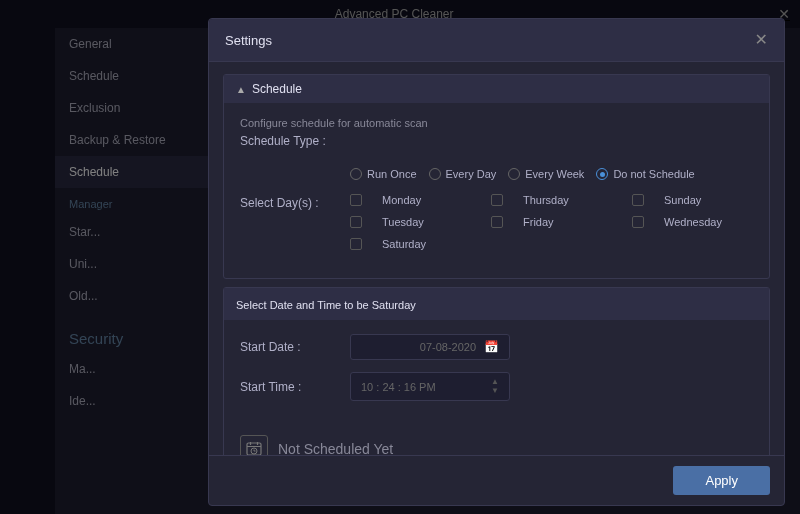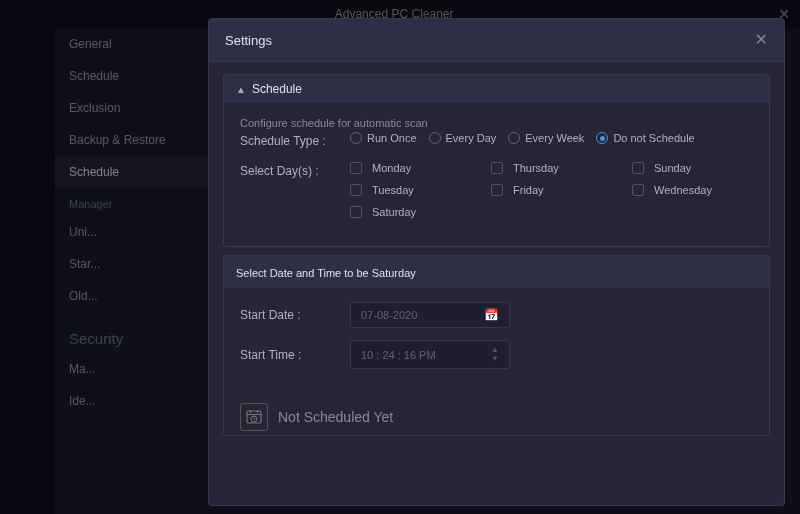--- a/index.html
+++ b/index.html
@@ -179,20 +179,21 @@
     }
     .radio-option {
       display: flex;
       align-items: center;
       gap: 5px;
       color: #b0b0c8;
       font-size: 11px;
       cursor: pointer;
       white-space: nowrap;
       margin-right: 8px;
+      margin-top: 36px;
     }
     .radio-circle {
       width: 12px;
       height: 12px;
       border-radius: 50%;
       border: 1.5px solid #666;
       display: inline-flex;
       align-items: center;
       justify-content: center;
       flex-shrink: 0;
@@ -210,21 +211,21 @@
 
     
     .checkbox-grid {
       display: grid;
       grid-template-columns: repeat(3, 1fr);
       gap: 10px 20px;
     }
     .checkbox-option {
       display: flex;
       align-items: center;
-      gap: 10px;
+      gap: 20px;
       color: #b0b0c8;
       font-size: 11px;
       cursor: pointer;
     }
     .checkbox-box {
       width: 12px;
       height: 12px;
       border: 1.5px solid #555;
       border-radius: 2px;
       background: transparent;
@@ -263,21 +264,21 @@
     .input-field {
       background: #1e1e30;
       border: 1px solid #383850;
       border-radius: 3px;
       padding: 5px 10px;
       color: #666;
       font-size: 11px;
       width: 160px;
       display: flex;
       align-items: center;
-      justify-content: space-between;
+      justify-content: flex-end;
       gap: 8px;
     }
     .input-icon {
       color: #555;
       font-size: 12px;
     }
 
     .time-field {
       background: #1e1e30;
       border: 1px solid #383850;
@@ -372,24 +373,24 @@
     <span>Exclusion</span>
   </div>
   <div class="nav-item">
     <span>Backup &amp; Restore</span>
   </div>
   <div class="nav-item active">
     <span>Schedule</span>
   </div>
   <div class="nav-item" style="color:#6688aa; font-size:11px; padding: 6px 14px; margin-top:4px;">Manager</div>
   <div class="nav-item">
+    <span>Star...</span>
+  </div>
+  <div class="nav-item">
     <span>Uni...</span>
-  </div>
-  <div class="nav-item">
-    <span>Star...</span>
   </div>
   <div class="nav-item">
     <span>Old...</span>
   </div>
   <div class="nav-item" style="color:#6688aa; font-size:15px; padding: 6px 14px; margin-top:12px;">Security</div>
   <div class="nav-item">
     <span>Ma...</span>
   </div>
   <div class="nav-item">
     <span>Ide...</span>
@@ -515,13 +516,16 @@
             <line x1="8" y1="8.5" x2="8" y2="10" stroke="#777" stroke-width="1"></line>
             <line x1="8" y1="10" x2="9.5" y2="10" stroke="#777" stroke-width="1"></line>
           </svg>
         </div>
         <span class="not-scheduled-text">Not Scheduled Yet</span>
       </div>
     </div>
 
   </div>
 
+  <div class="dialog-footer">
+    <button class="apply-btn">Apply</button>
+  </div>
 </div>
 
 </body></html>

